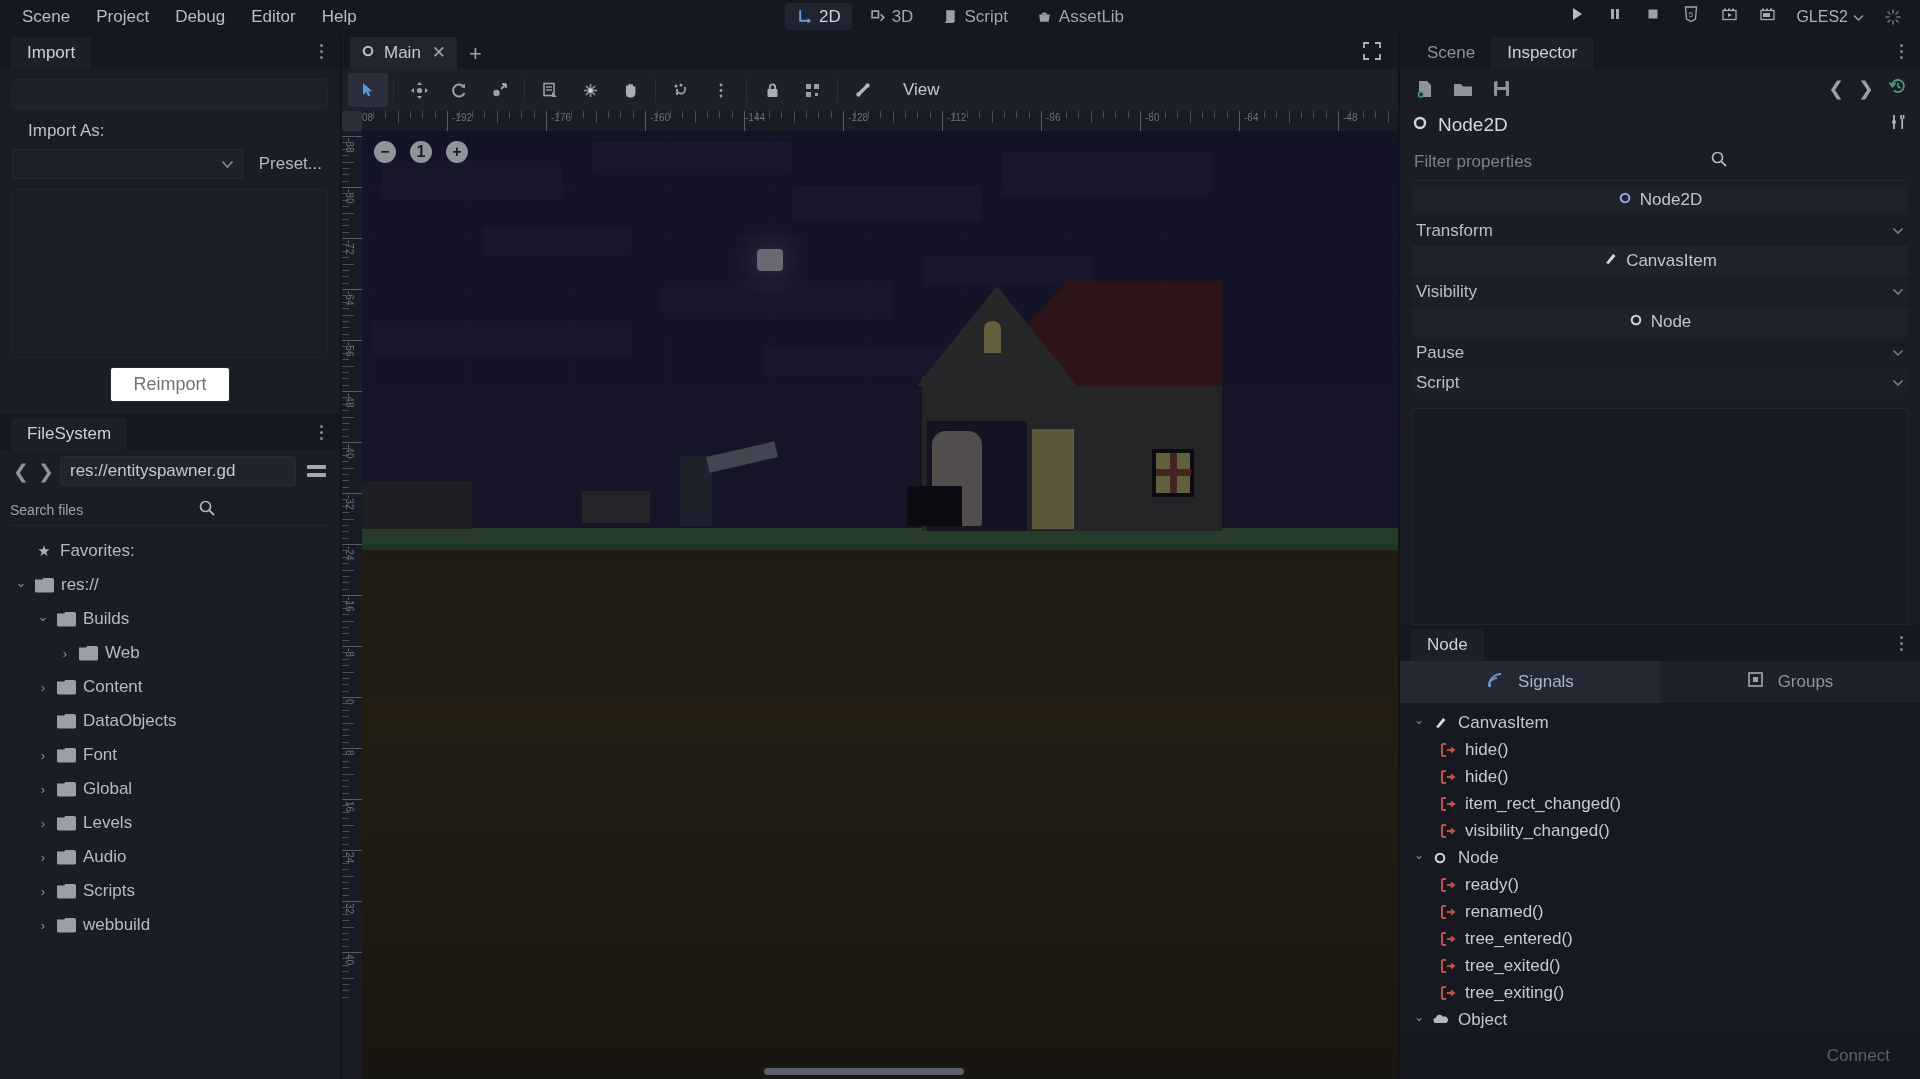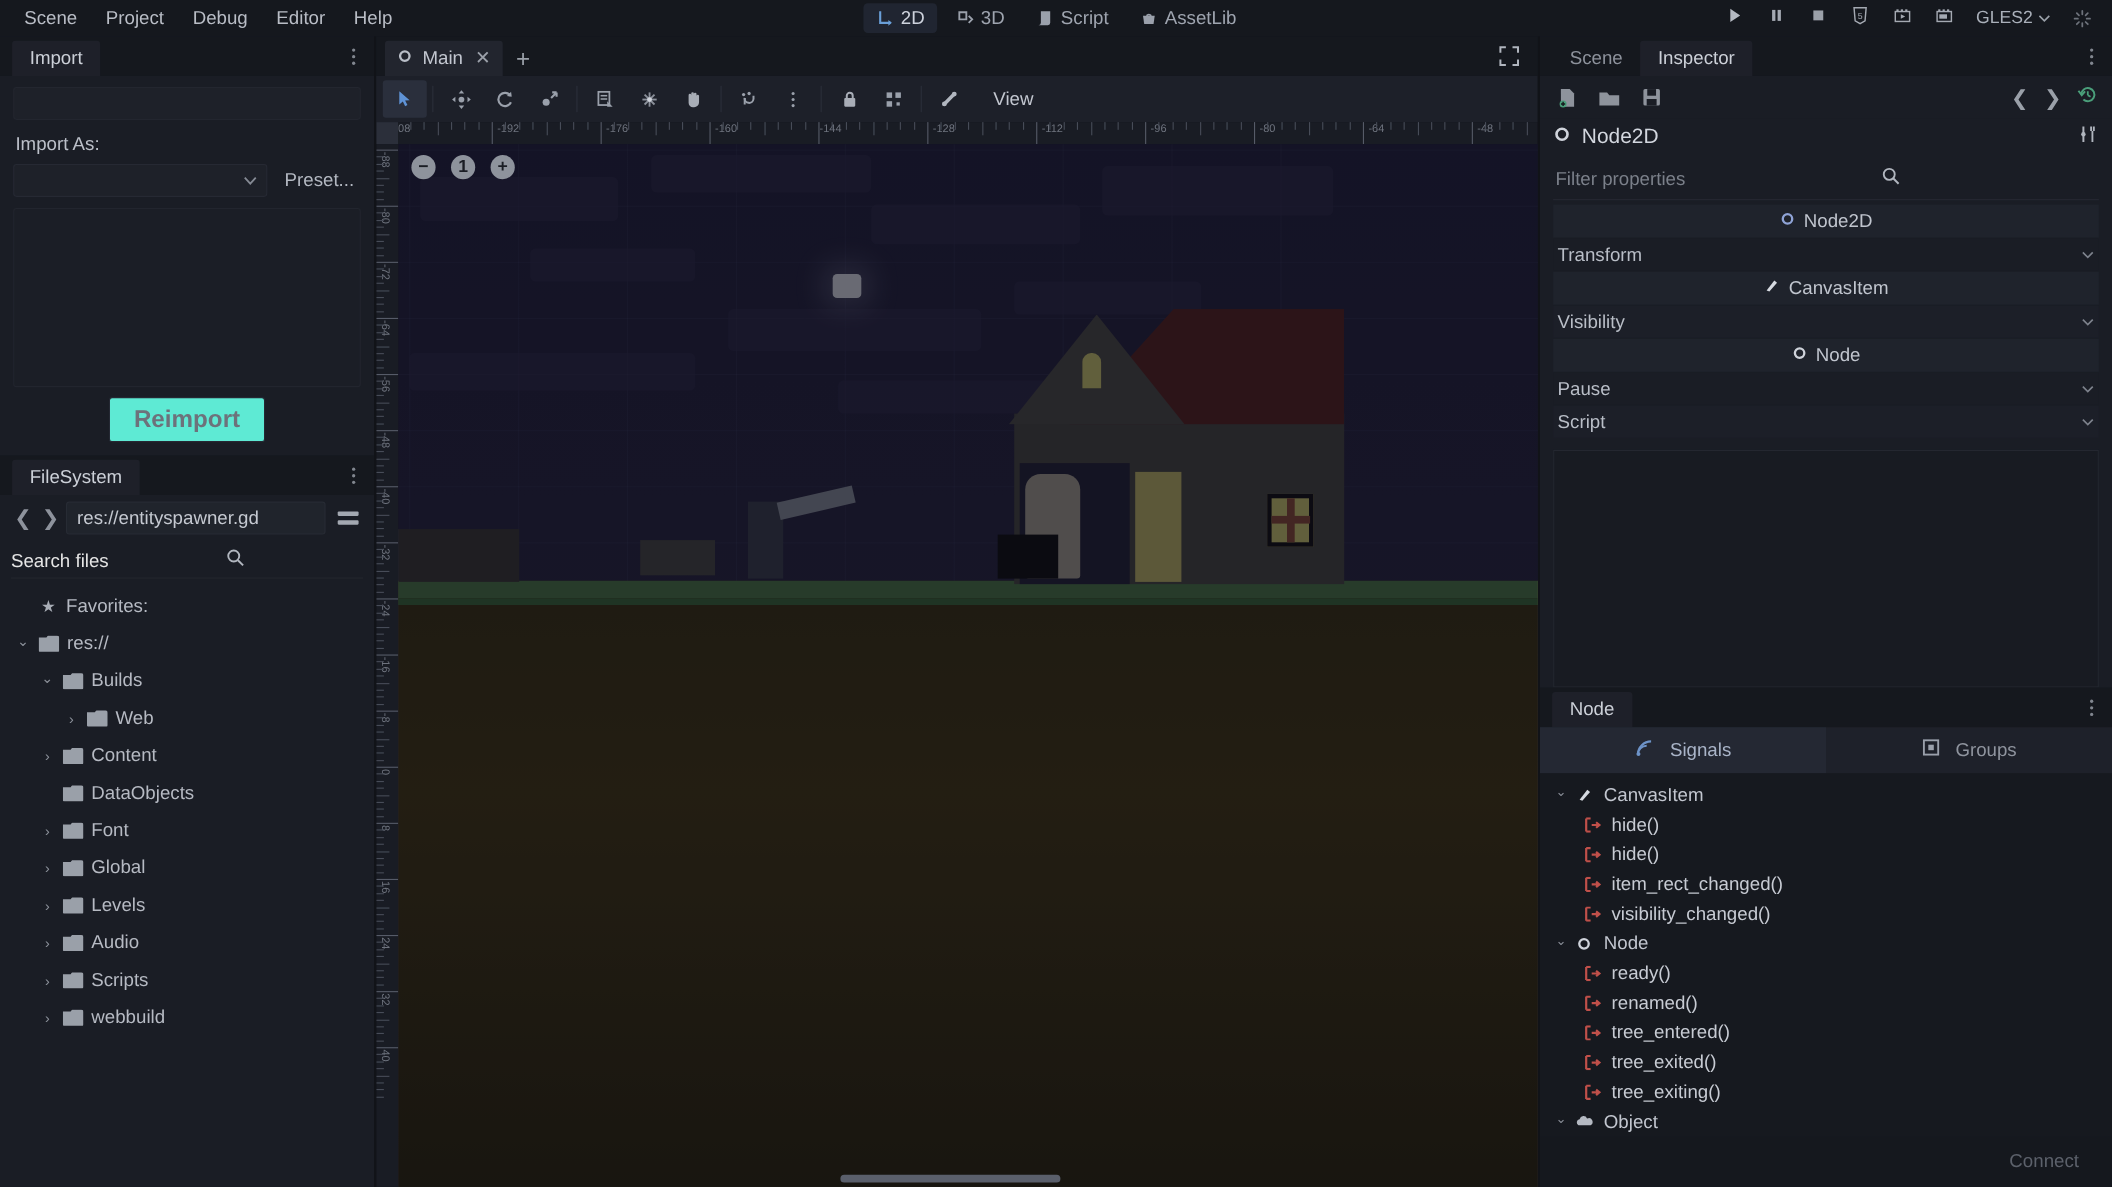--- a/index.html
+++ b/index.html
@@ -67,56 +67,56 @@
     position:absolute; right:10px; top:8px; width:18px; height:20px;
     display:flex; flex-direction:column; align-items:center; justify-content:center; gap:3px;
   }
   .dots-btn i { width:3px; height:3px; border-radius:50%; background:#81868f; display:block; }
 
   .import-body { background:#1a1d25; padding:10px 12px 0 12px; flex:0 0 auto; height:345px;
     display:flex; flex-direction:column; }
   .fld {
     height:30px; background:#1e2129; border:1px solid #23262f; border-radius:3px;
   }
-  .lbl-row { padding:12px 2px 8px 2px; font-size:17px; color:#bcc0c9; }
+  .lbl-row { padding:12px 2px 8px 2px; font-size:17px; color:#bcc0c9;margin-left:14px; }
   .import-as-row { display:flex; align-items:center; gap:10px; }
   .sel-box {
     flex:1 1 auto; height:30px; background:#1e2129; border:1px solid #262933;
     border-radius:3px; display:flex; align-items:center; justify-content:flex-end;
     padding-right:8px;
   }
   .preset-btn { font-size:17px; color:#b4b9c2; padding:4px 6px; white-space:nowrap;}
   .big-blank {
     margin-top:10px; flex:1 1 auto; background:#1b1e26; border:1px solid #22252e;
     border-radius:3px; min-height:40px;
   }
   .reimport-row { display:flex; justify-content:center; padding:9px 0 12px 0; }
   .reimport-btn {
-    padding:5px 22px; font-size:22px; color:#6d727b; background:#5eead4;
-    border:1px solid #252833; border-radius:3px; line-height:1.3;font-weight:bold;
+    padding:5px 22px; font-size:18px; color:#6d727b; background:#ffffff;
+    border:1px solid #252833; border-radius:3px; line-height:1.3;
   }
 
   .fs-panel { flex:1 1 auto; display:flex; flex-direction:column; min-height:0; }
   .fs-body { background:#1a1d25; flex:1 1 auto; display:flex; flex-direction:column; min-height:0; }
   .path-row { display:flex; align-items:center; gap:3px; padding:6px 10px 4px 10px; }
   .nav-arrow { width:22px; height:24px; display:flex; align-items:center; justify-content:center;
     color:#8d929c; font-size:19px; }
   .path-field {
     flex:1 1 auto; height:30px; background:#20242c; border:1px solid #272b34; border-radius:3px;
     display:flex; align-items:center; padding:0 9px; font-size:17px; color:#c5c9d1;
     overflow:hidden; white-space:nowrap;
   }
   .burger { width:28px; height:26px; display:flex; flex-direction:column; gap:4px;
     align-items:center; justify-content:center; margin-left:3px;}
   .burger i { display:block; width:19px; height:4px; background:#a3a8b1; border-radius:1px; }
   .search-row {
     margin:4px 10px 2px 10px; height:32px; display:flex; align-items:center;
     border-bottom:1px solid #23262e;
   }
-  .search-row span { flex:1 1 auto; font-size:17px; color:#e5e5e5; }
+  .search-row span { flex:1 1 auto; font-size:14px; color:#a3a3a3; }
   .tree { flex:1 1 auto; overflow:hidden; padding-top:6px; }
   .tree-row { display:flex; align-items:center; height:34px; gap:7px; font-size:17px; color:#b6bac3; }
   .tw-caret { width:14px; flex:0 0 14px; display:flex; align-items:center; justify-content:center;
     color:#8a8f98; font-size:13px; }
   .folder-ico { width:19px; height:15px; flex:0 0 19px; position:relative; }
   .folder-ico::before {
     content:""; position:absolute; inset:0; background:#9aa0a9;
     border-radius:1px 2px 2px 2px;
     clip-path: polygon(0 14%, 38% 14%, 46% 0, 100% 0, 100% 100%, 0 100%);
   }

